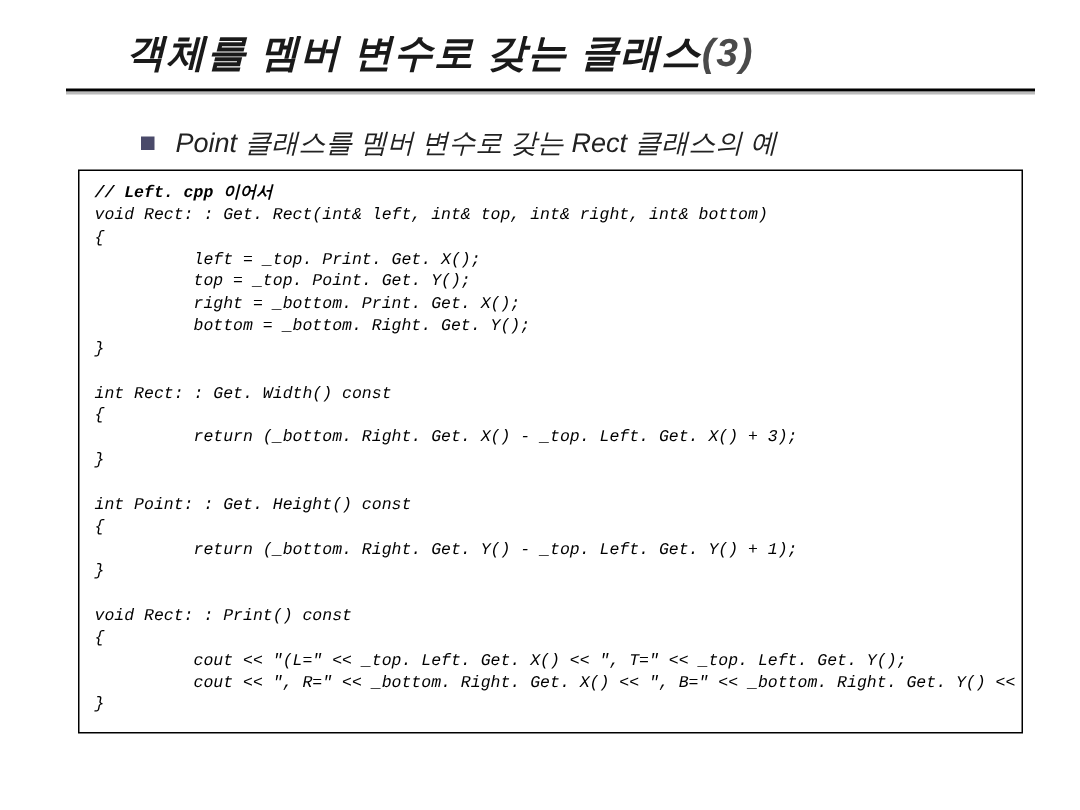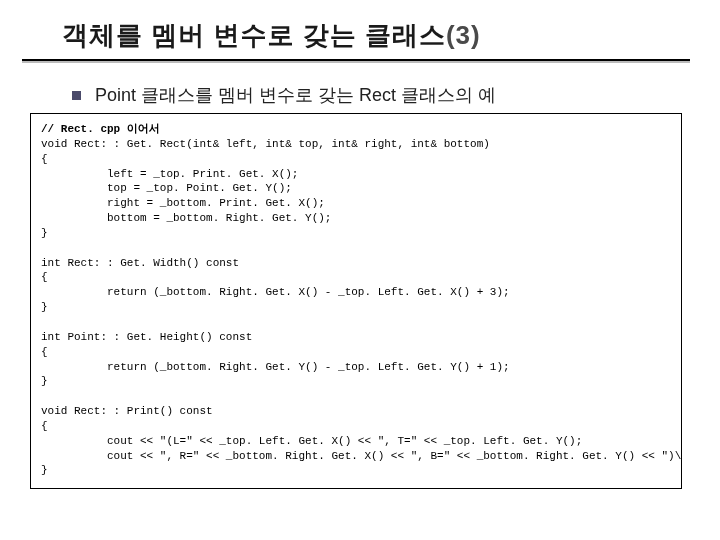--- a/index.html
+++ b/index.html
@@ -6,22 +6,23 @@
     body {
       width: 720px;
       height: 540px;
       background: #ffffff;
       font-family: Arial, "Malgun Gothic", sans-serif;
       overflow: hidden;
     }
     .slide {
       width: 100%;
       height: 100%;
-      padding: 18px 30px 20px 22px;
+      padding: 18px 30px 20px 44px;
       position: relative;
+      font-style: italic;
     }
     .title-wrap {
       padding-left: 40px;
       padding-bottom: 4px;
     }
     .title {
       font-size: 26px;
       font-weight: bold;
       color: #1a1a1a;
       letter-spacing: 1px;
@@ -73,21 +74,21 @@
       <span>객체를 멤버 변수로 갖는 클래스</span><span class="paren">(3)</span>
     </h1>
   </div>
   <hr class="title-rule">
 
   <div class="subtitle-row">
     <span class="bullet"></span>
     <span class="subtitle">Point 클래스를 멤버 변수로 갖는 Rect 클래스의 예</span>
   </div>
 
-  <div class="codebox"><span class="bold">// Rect. cpp 이어서</span>
+  <div class="codebox"><span class="bold">// Left. cpp 이어서</span>
 <span>void Rect: : Get. Rect(int&amp; left, int&amp; top, int&amp; right, int&amp; bottom)</span>
 <span>{</span>
 <span>          left = _top. Print. Get. X();</span>
 <span>          top = _top. Point. Get. Y();</span>
 <span>          right = _bottom. Print. Get. X();</span>
 <span>          bottom = _bottom. Right. Get. Y();</span>
 <span>}</span>
 <span></span>
 <span>int Rect: : Get. Width() const</span>
 <span>{</span>

